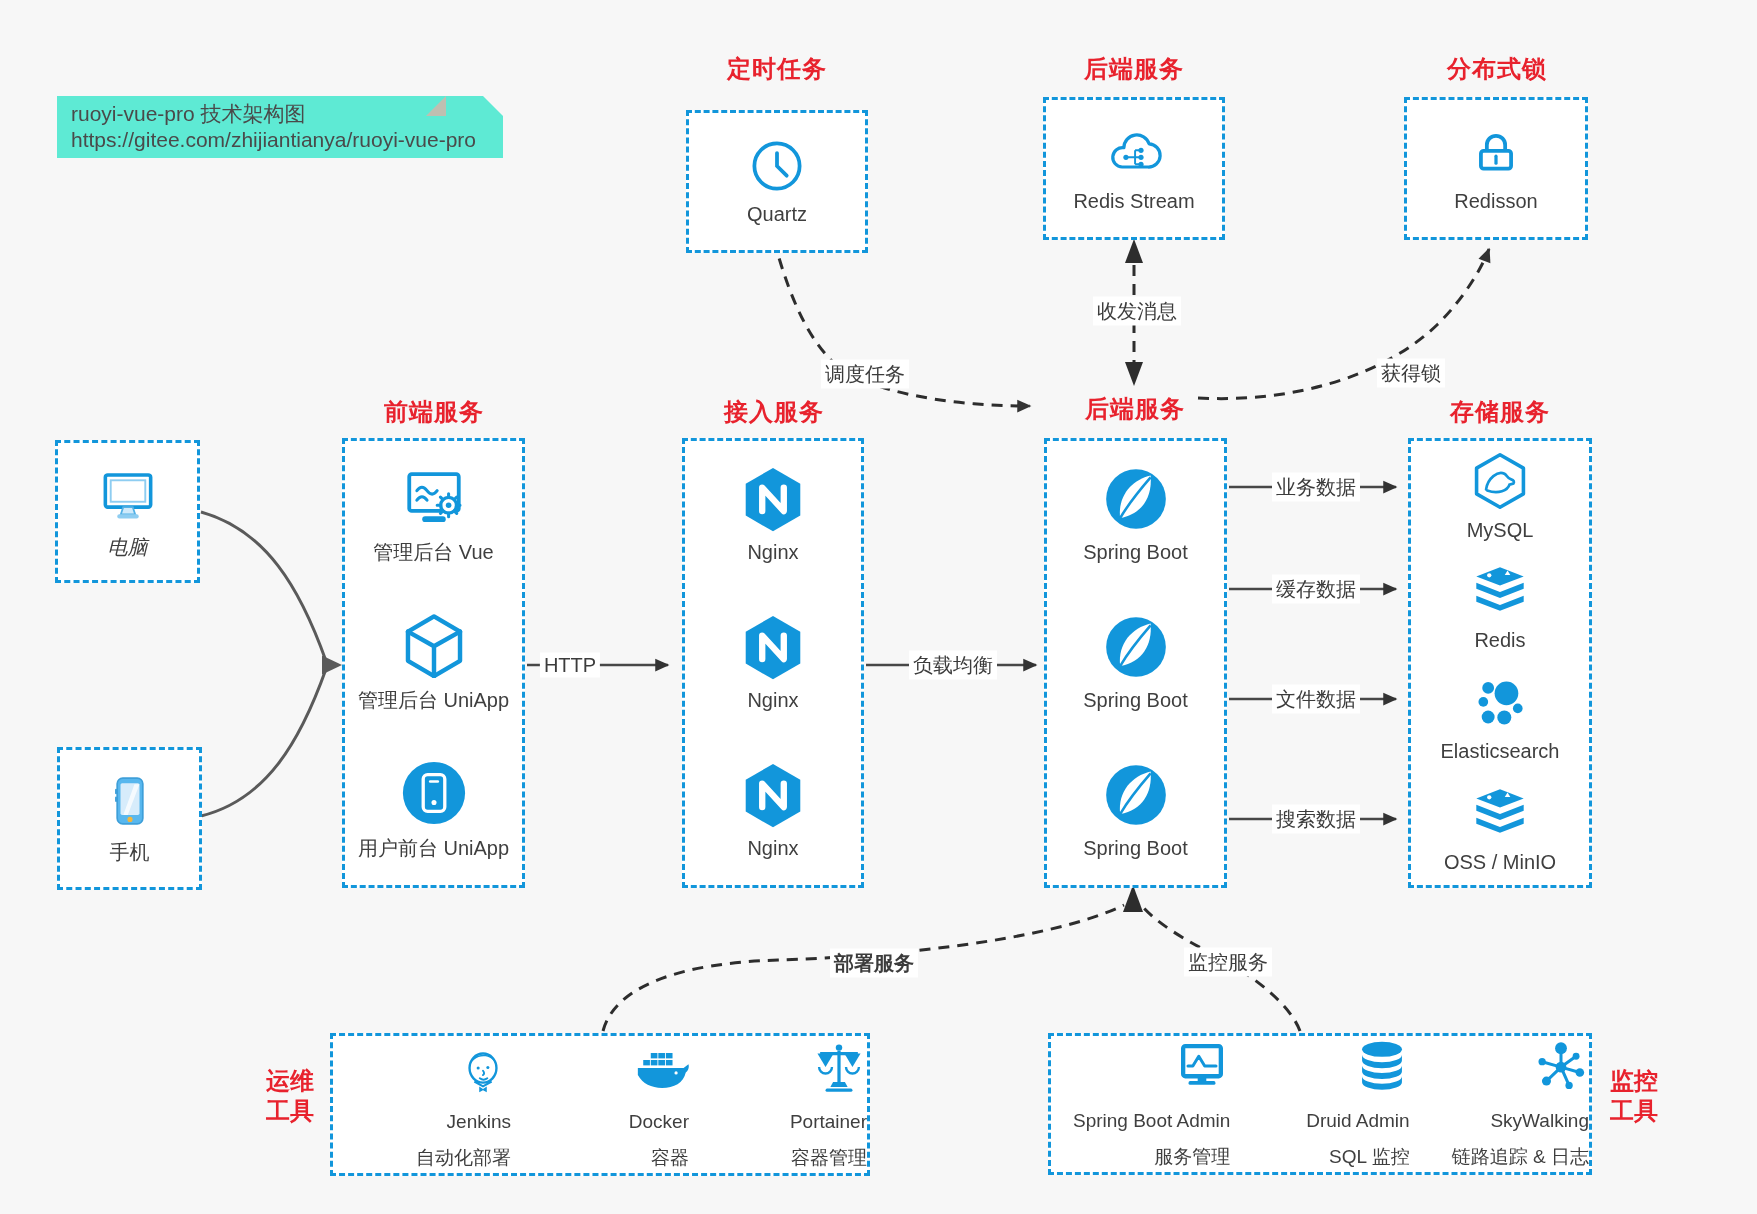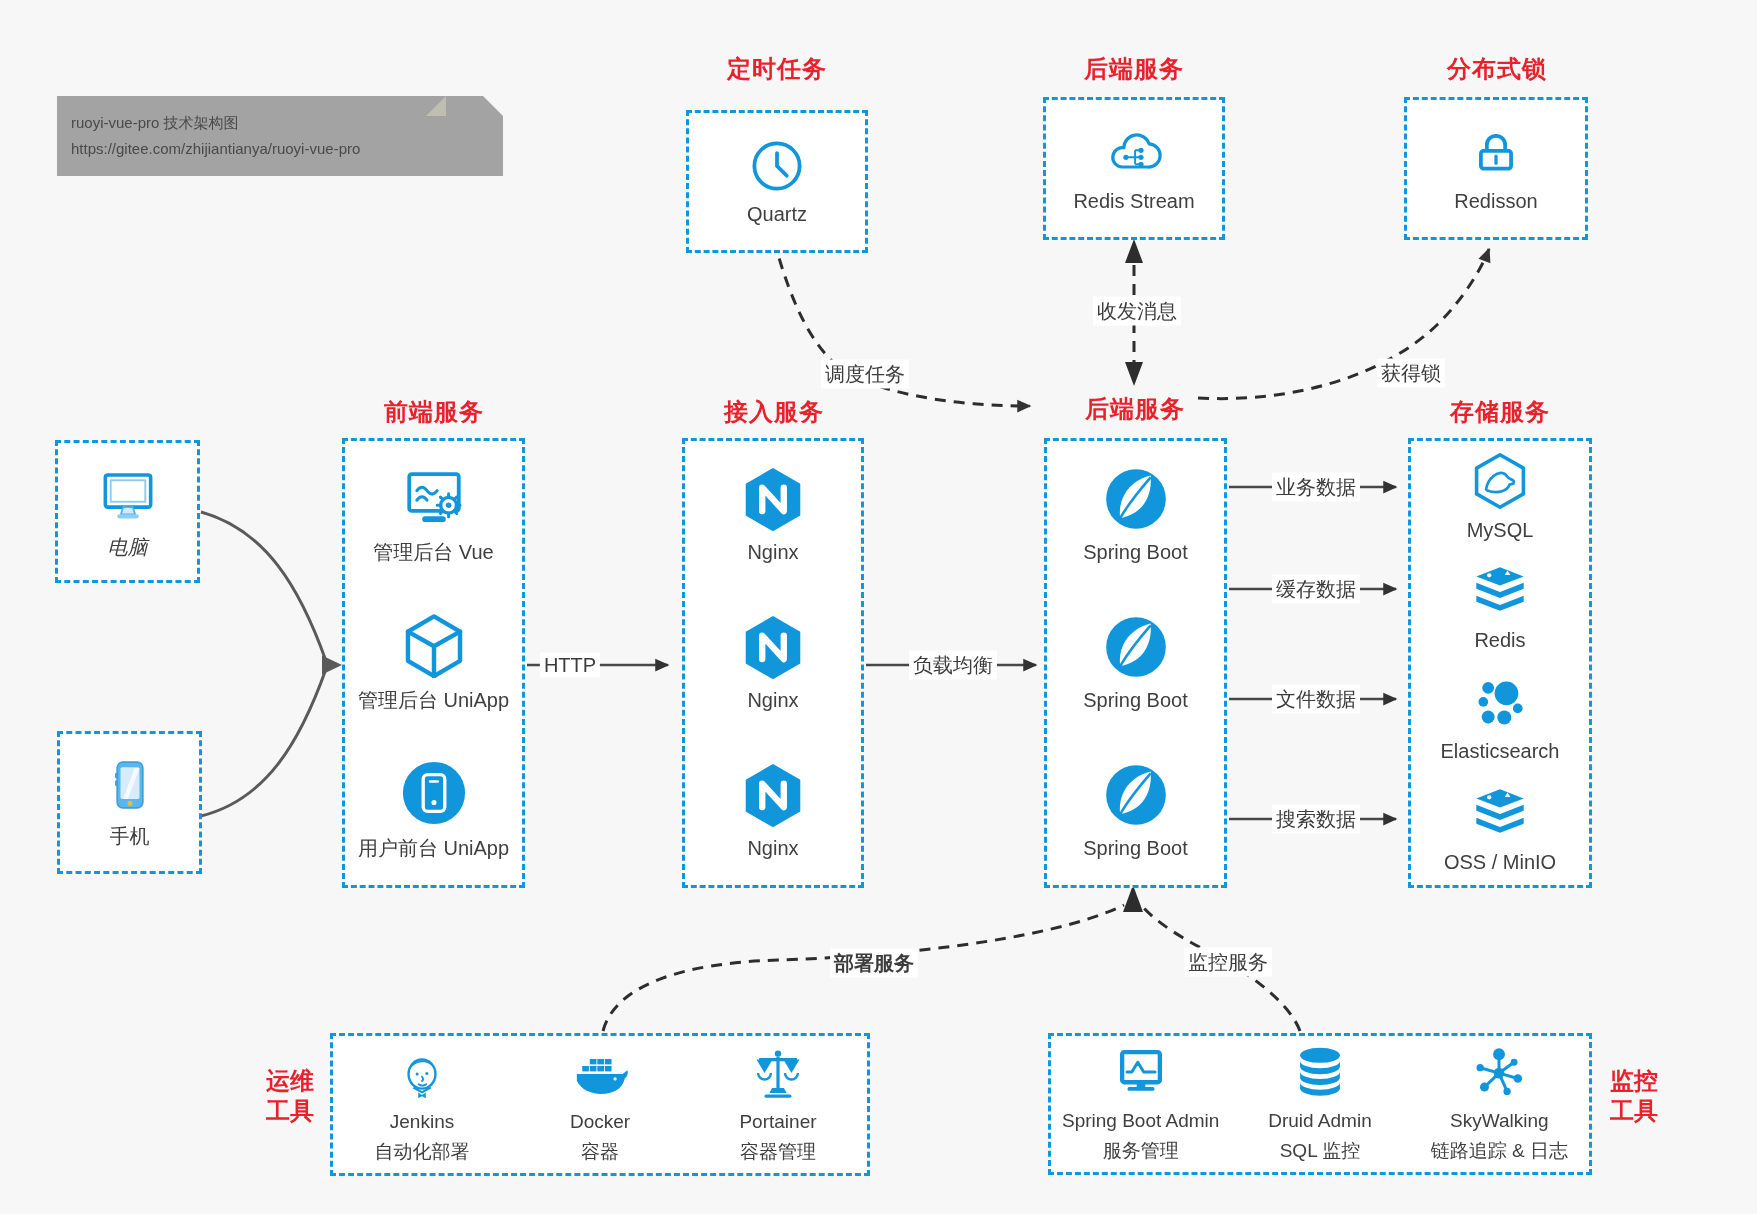--- a/index.html
+++ b/index.html
@@ -1,33 +1,33 @@
 <!DOCTYPE html>
 <html><head>
 <meta charset="utf-8">
 <style>
   html,body{margin:0;padding:0;background:#e9e9e9;}
   #canvas{position:relative;width:1757px;height:1214px;background:#f7f7f7;overflow:hidden;
           font-family:"Liberation Sans","DejaVu Sans",sans-serif;color:#3f3f3f;}
   .abs{position:absolute;}
   
-  .note{background:#a3a3a3;padding:14px 14px;font-size:15px;line-height:26px;color:#4a4a4a;
+  .note{background:#5eead4;padding:5px 14px;font-size:21px;line-height:26px;color:#4a4a4a;
         clip-path:polygon(0 0,calc(100% - 20px) 0,100% 20px,100% 100%,0 100%);}
   .note-fold{width:0;height:0;border-left:20px solid transparent;border-bottom:20px solid #bfbfb1;}
   
   .gtitle{font-size:24px;font-weight:bold;color:#e8222d;white-space:nowrap;transform:translate(-50%,-50%);letter-spacing:1px;}
   .side-title{font-size:24px;font-weight:bold;color:#e8222d;text-align:center;line-height:30px;transform:translateX(-50%);}
   
   .dbox{background:#fff;border:3px dashed #1296db;box-sizing:border-box;display:flex;}
   .vbox{flex-direction:column;}
   .node{flex:1;display:flex;flex-direction:column;align-items:center;justify-content:center;gap:9px;min-width:0;}
   .node .lbl{font-size:20px;color:#3f3f3f;white-space:nowrap;}
   .node .sub{font-size:19px;color:#3f3f3f;white-space:nowrap;margin-top:-4px;}
   .hbox{flex-direction:row;align-items:center;}
-  .hbox .node{gap:10px;}
+  .hbox .node{gap:16px;align-items:flex-end;}
   .hbox .lbl{font-size:19px;}
   
   .elabel{transform:translate(-50%,-50%);background:#fff;padding:1px 4px;font-size:20px;color:#3c3c3c;white-space:nowrap;}
   .icon{display:block;}
   svg.edges{position:absolute;left:0;top:0;pointer-events:none;}
 </style>
 </head>
 <body>
 
 <div id="canvas">
@@ -244,21 +244,21 @@
   </div>
 
   <div class="abs dbox vbox" style="left:55px;top:440px;width:145px;height:143px;font-style:italic;">
     <div class="node">
       <svg class="icon" width="62" height="62">
           <use href="#sym-desktop"></use>
         </svg>
       <div class="lbl">电脑</div>
     </div>
   </div>
-  <div class="abs dbox vbox" style="left:57px;top:731px;width:145px;height:143px;">
+  <div class="abs dbox vbox" style="left:57px;top:747px;width:145px;height:143px;">
     <div class="node">
       <svg class="icon" width="58" height="58">
           <use href="#sym-phone"></use>
         </svg>
       <div class="lbl">手机</div>
     </div>
   </div>
 
   <div class="abs dbox vbox" style="left:342px;top:438px;width:183px;height:450px;">
     <div class="node">

